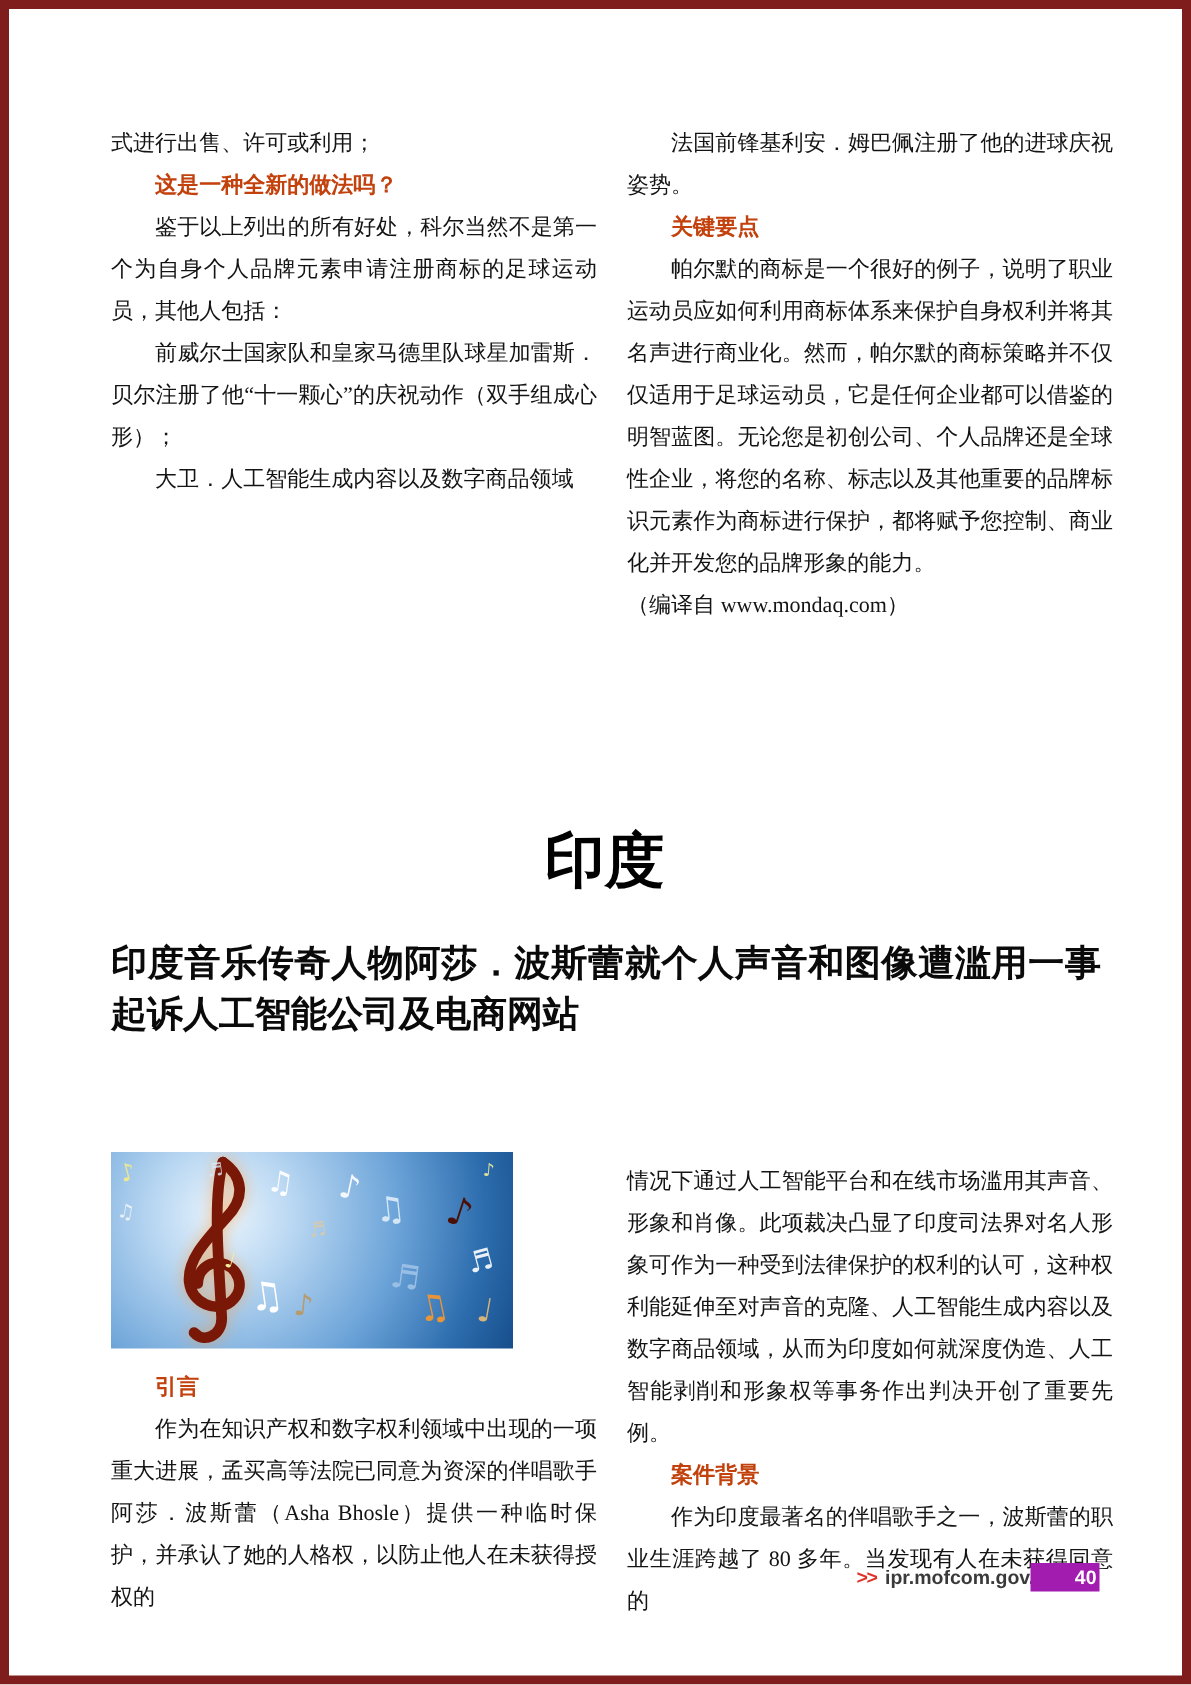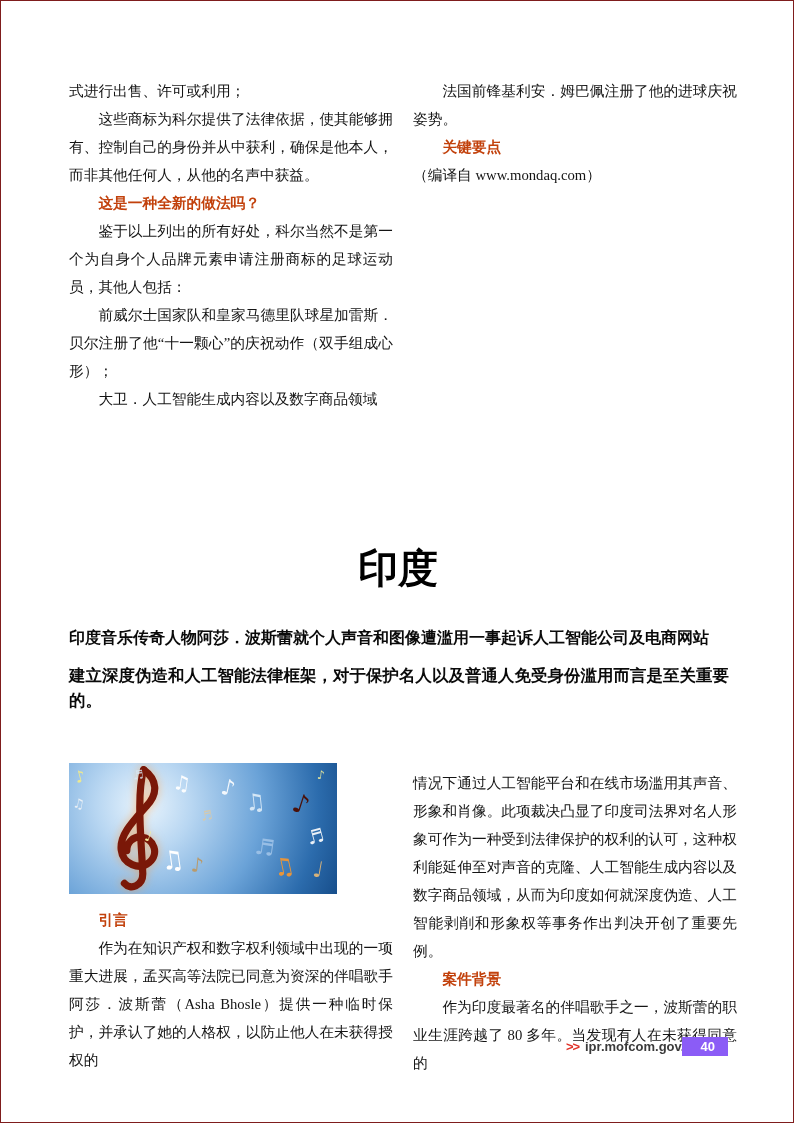--- a/index.html
+++ b/index.html
@@ -1,21 +1,21 @@
 <!DOCTYPE html>
 <html><head>
 <meta charset="utf-8">
 <style>
   html,body{margin:0;padding:0;background:#ffffff;}
   .page{
     position:relative;
     width:794px;height:1123px;
     background:#ffffff;
     box-sizing:border-box;
-    border:1px solid #7f1d1d;
+    border:6px solid #7f1d1d;
     overflow:hidden;
     font-family:"Liberation Serif","DejaVu Serif",serif;
     color:#111111;
   }
   
   .col{
     position:absolute;
     width:324px;
     font-size:14.7px;
     line-height:28px;
@@ -52,21 +52,21 @@
     font-size:40px;
     color:#000;
   }
 
   
   .article-header{position:absolute;left:68px;top:620px;width:660px;}
   .article-title{
     margin:0;
     font-family:"Liberation Sans","DejaVu Sans",sans-serif;
     font-weight:bold;
-    font-size:16px;
+    font-size:24px;
     line-height:34px;
     text-align:justify;
     color:#0a0a0a;
   }
   .article-subtitle{
     margin:8px 0 0 0;
     font-family:"Liberation Sans","DejaVu Sans",sans-serif;
     font-weight:bold;
     font-size:16.4px;
     line-height:25px;
@@ -97,53 +97,52 @@
     left:0;top:1035px;width:794px;height:22px;
     font-family:"Liberation Sans","DejaVu Sans",sans-serif;
     font-size:13px;
     font-weight:bold;
   }
   .footer-arrows{position:absolute;left:565px;top:3px;color:#e03228;letter-spacing:-1px;}
   .footer-site{position:absolute;left:584px;top:3px;color:#3a3a3a;}
   .footer-badge{
     position:absolute;left:681px;top:1px;
     width:46px;height:19px;
-    background:#8b5cf6;
+    background:#a21caf;
     color:#fff;
     text-align:right;
     line-height:19px;
-    padding-right:13px;
+    padding-right:2px;
     box-sizing:border-box;
   }
 </style>
 </head>
 <body>
 
 <div class="page">
 
   <div class="col top-left">
     <p class="cont">式进行出售、许可或利用；</p>
-    <p>这些商标为科尔提供了法律依据，使其能够拥有、控制自己的身份并从中获利，确保是他本人，而非其他任何人，从他的名声中获益。</p>
     <p class="run-head">这是一种全新的做法吗？</p>
     <p>鉴于以上列出的所有好处，科尔当然不是第一个为自身个人品牌元素申请注册商标的足球运动员，其他人包括：</p>
     <p>前威尔士国家队和皇家马德里队球星加雷斯．贝尔注册了他“十一颗心”的庆祝动作（双手组成心形）；</p>
     <p>大卫．人工智能生成内容以及数字商品领域</p>
   </div>
 
   <div class="col top-right">
     <p>法国前锋基利安．姆巴佩注册了他的进球庆祝姿势。</p>
     <p class="run-head">关键要点</p>
+    <p>帕尔默的商标是一个很好的例子，说明了职业运动员应如何利用商标体系来保护自身权利并将其名声进行商业化。然而，帕尔默的商标策略并不仅仅适用于足球运动员，它是任何企业都可以借鉴的明智蓝图。无论您是初创公司、个人品牌还是全球性企业，将您的名称、标志以及其他重要的品牌标识元素作为商标进行保护，都将赋予您控制、商业化并开发您的品牌形象的能力。</p>
     <p class="source-line">（编译自 www.mondaq.com）</p>
   </div>
 
   <div class="section-title">印度</div>
 
   <div class="article-header">
     <h1 class="article-title">印度音乐传奇人物阿莎．波斯蕾就个人声音和图像遭滥用一事起诉人工智能公司及电商网站</h1>
-    <p class="article-subtitle">建立深度伪造和人工智能法律框架，对于保护名人以及普通人免受身份滥用而言是至关重要的。</p>
   </div>
 
   <div class="col bot-left">
     <div class="news-image">
       <svg class="clef-svg" width="110" height="128" viewBox="0 0 100 160">
         <g fill="none" stroke="#7a1808" stroke-width="9" stroke-linecap="round">
           <path d="M57 6 C74 18 76 36 60 52 C42 72 27 88 29 106 C31 124 52 132 64 122 C77 111 70 92 54 90 C44 89 36 97 36 107"></path>
           <path d="M57 6 C49 34 53 82 55 118 L56 136 C56 151 41 157 33 148"></path>
         </g>
       </svg>

